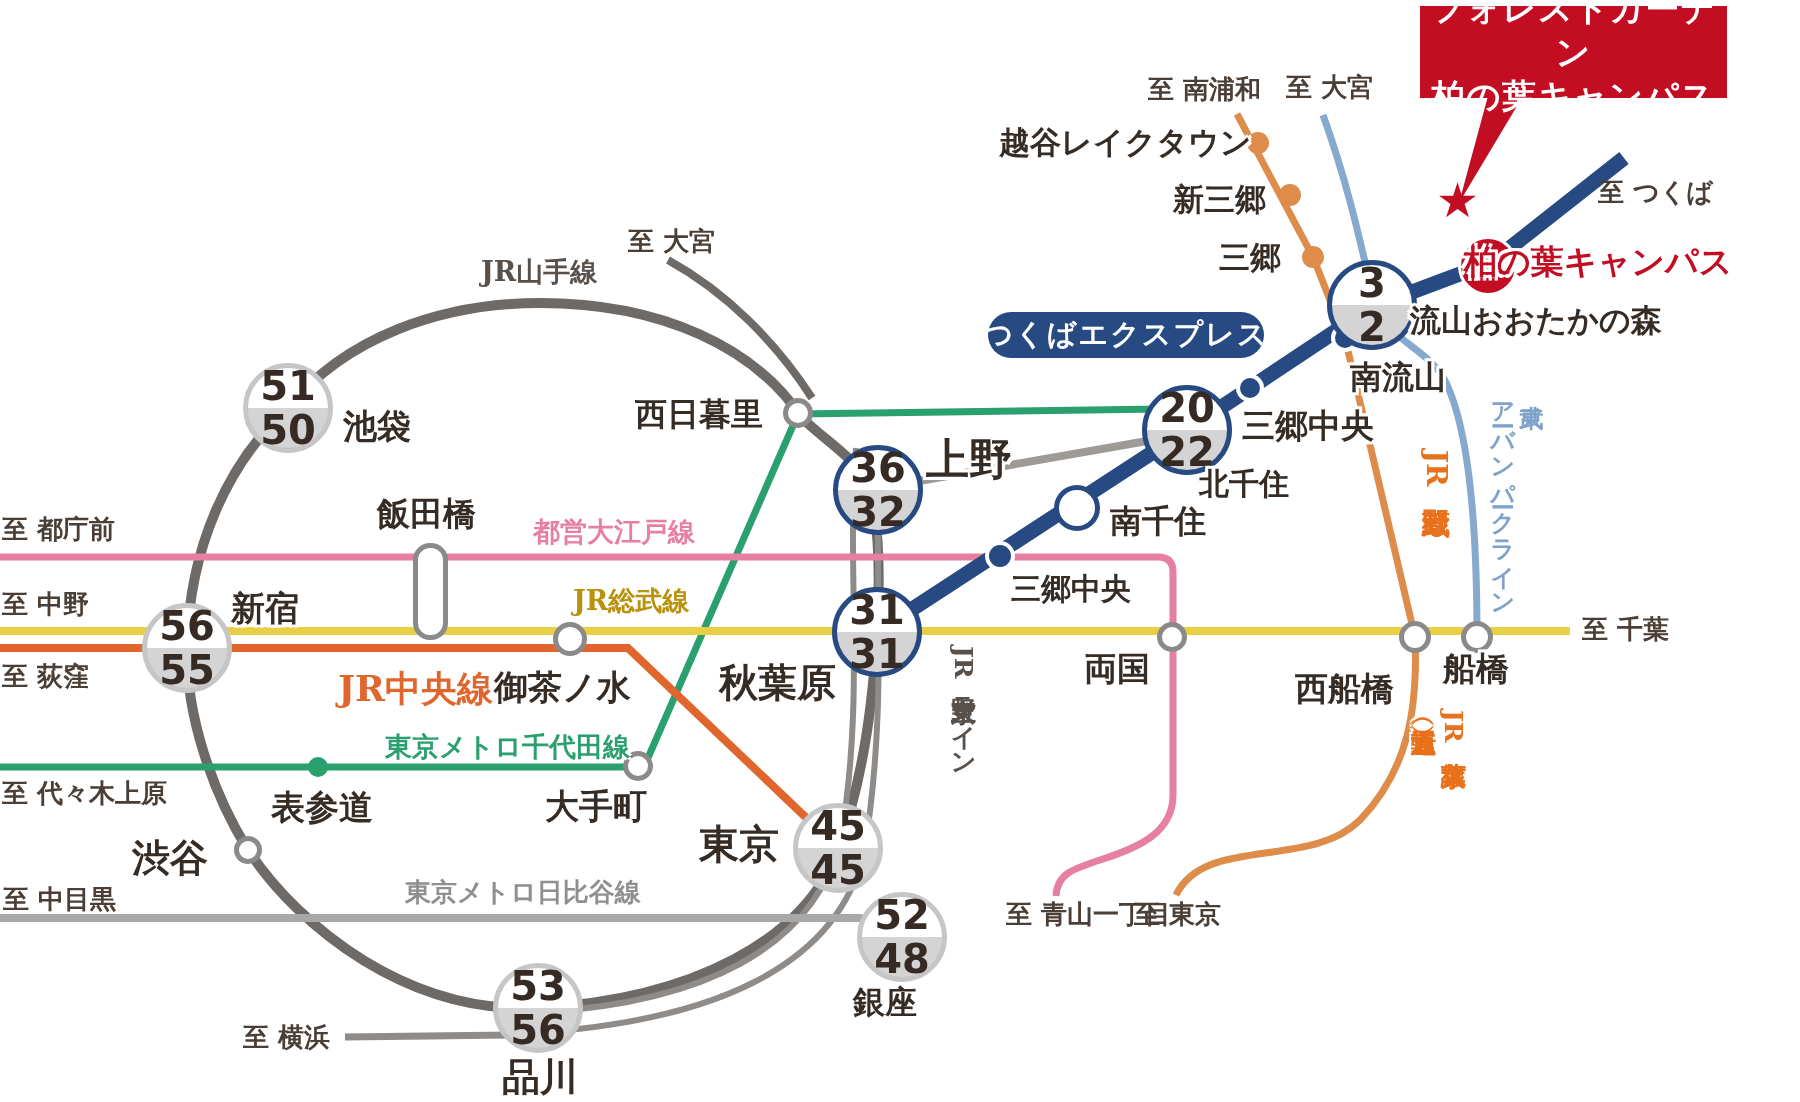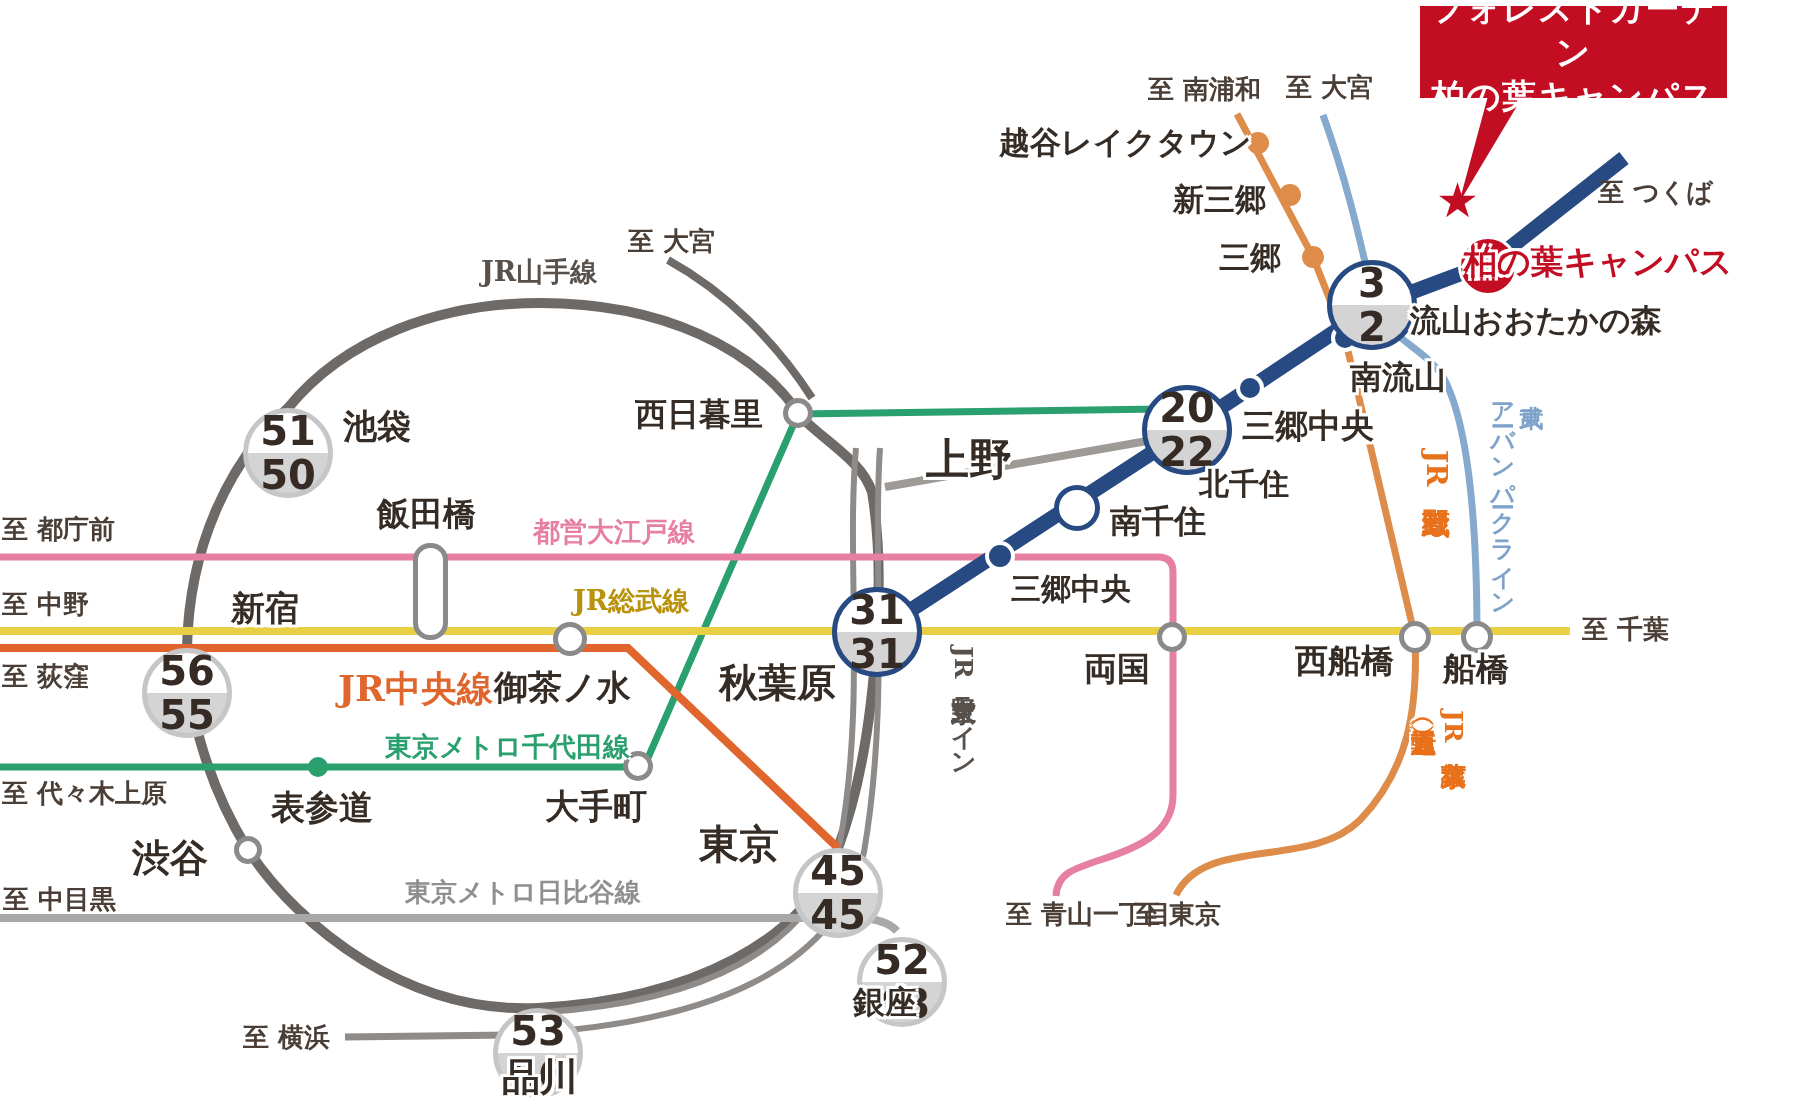--- a/index.html
+++ b/index.html
@@ -20,21 +20,21 @@
       text-shadow:-2px -2px 0 #fff,2px -2px 0 #fff,-2px 2px 0 #fff,2px 2px 0 #fff;}
   .vert{writing-mode:vertical-rl;text-orientation:mixed;line-height:1.2;}
 
   
   .tc{position:absolute;width:90px;height:90px;border-radius:50%;box-sizing:border-box;
       background:linear-gradient(#ffffff 0 50%, #d4d4d4 50% 100%);
       display:flex;flex-direction:column;align-items:center;justify-content:center;
       font-family:"DejaVu Sans", sans-serif;font-weight:bold;color:#352b24;}
   .tc span{display:block;height:44px;line-height:44px;font-size:40px;text-align:center;}
   .tc.tx{border:5px solid #274a82;}
-  .tc.gray{border:5px solid #c6c6c6;margin-top:45px;}
+  .tc.gray{border:5px solid #c6c6c6;}
 
   
   .sc{position:absolute;border-radius:50%;box-sizing:border-box;background:#fff;}
   .rectmark{position:absolute;box-sizing:border-box;background:#fff;border-radius:17px;}
 
   
   #badge{position:absolute;left:1420px;top:6px;width:307px;height:92px;
          display:flex;flex-direction:column;align-items:center;justify-content:center;
          color:#fff;font-weight:bold;font-size:34px;line-height:44px;letter-spacing:1px;
          text-align:center;}
@@ -108,20 +108,24 @@
     </div>
   <div id="circles" class="layer">
       <div class="tc tx" title="流山おおたかの森" style="left: 1327px; top: 260px;">
         <span>3</span>
         <span>2</span>
       </div>
       <div class="tc tx" title="北千住" style="left: 1142px; top: 385px;">
         <span>20</span>
         <span>22</span>
       </div>
+      <div class="tc tx" title="上野" style="left: 833px; top: 445px;">
+        <span>36</span>
+        <span>32</span>
+      </div>
       <div class="tc tx" title="秋葉原" style="left: 832px; top: 587px;">
         <span>31</span>
         <span>31</span>
       </div>
       <div class="tc gray" title="池袋" style="left: 243px; top: 363px;">
         <span>51</span>
         <span>50</span>
       </div>
       <div class="tc gray" title="新宿" style="left: 142px; top: 603px;">
         <span>56</span>
@@ -151,21 +155,21 @@
       <div class="st" style="left: 271px; top: 790px; font-size: 34px;">表参道</div>
       <div class="st" style="left: 494px; top: 670px; font-size: 34px;">御茶ノ水</div>
       <div class="st" style="left: 377px; top: 497px; font-size: 33px;">飯田橋</div>
       <div class="st" style="left: 719px; top: 663px; font-size: 39px;">秋葉原</div>
       <div class="st" style="left: 926px; top: 438px; font-size: 43px;">上野</div>
       <div class="st" style="left: 635px; top: 398px; font-size: 32px;">西日暮里</div>
       <div class="st" style="left: 1199px; top: 469px; font-size: 30px;">北千住</div>
       <div class="st" style="left: 1110px; top: 505px; font-size: 32px;">南千住</div>
       <div class="st" style="left: 1011px; top: 574px; font-size: 30px;">三郷中央</div>
       <div class="st" style="left: 1084px; top: 652px; font-size: 33px;">両国</div>
-      <div class="st" style="left: 1295px; top: 644px; font-size: 33px;">西船橋</div>
+      <div class="st" style="left: 1295px; top: 672px; font-size: 33px;">西船橋</div>
       <div class="st" style="left: 1443px; top: 652px; font-size: 33px;">船橋</div>
       <div class="st" style="left: 1242px; top: 409px; font-size: 33px;">三郷中央</div>
       <div class="st" style="left: 1350px; top: 361px; font-size: 32px; text-align: center;">南流山</div>
       <div class="st" style="left: 1410px; top: 305px; font-size: 31px;">流山おおたかの森</div>
       <div class="st" style="left: 999px; top: 127px; font-size: 31px;">越谷レイクタウン</div>
       <div class="st" style="left: 1173px; top: 184px; font-size: 31px;">新三郷</div>
       <div class="st" style="left: 1219px; top: 242px; font-size: 31px;">三郷</div>
       <div class="dest" style="left: 1148px; top: 76px; font-size: 26px;">至 南浦和</div>
       <div class="dest" style="left: 1286px; top: 74px; font-size: 26px;">至 大宮</div>
       <div class="dest" style="left: 628px; top: 228px; font-size: 26px;">至 大宮</div>
@@ -194,14 +198,15 @@
     </div>
 
   <div id="callout" class="layer">
     <div id="badge" style="background: rgb(195, 13, 35);">
       <span>フォレストガーデン</span>
       <span>柏の葉キャンパス</span>
     </div>
     <div id="star" style="color: rgb(195, 13, 35);">★</div>
     <div id="kcircle" style="background: rgb(195, 13, 35);"></div>
     <div id="kname" style="color: rgb(195, 13, 35);">柏の葉キャンパス</div>
+    <div id="txpill" style="background: rgb(39, 74, 130);">つくばエクスプレス</div>
   </div>
 </div>
 
 </body></html>

